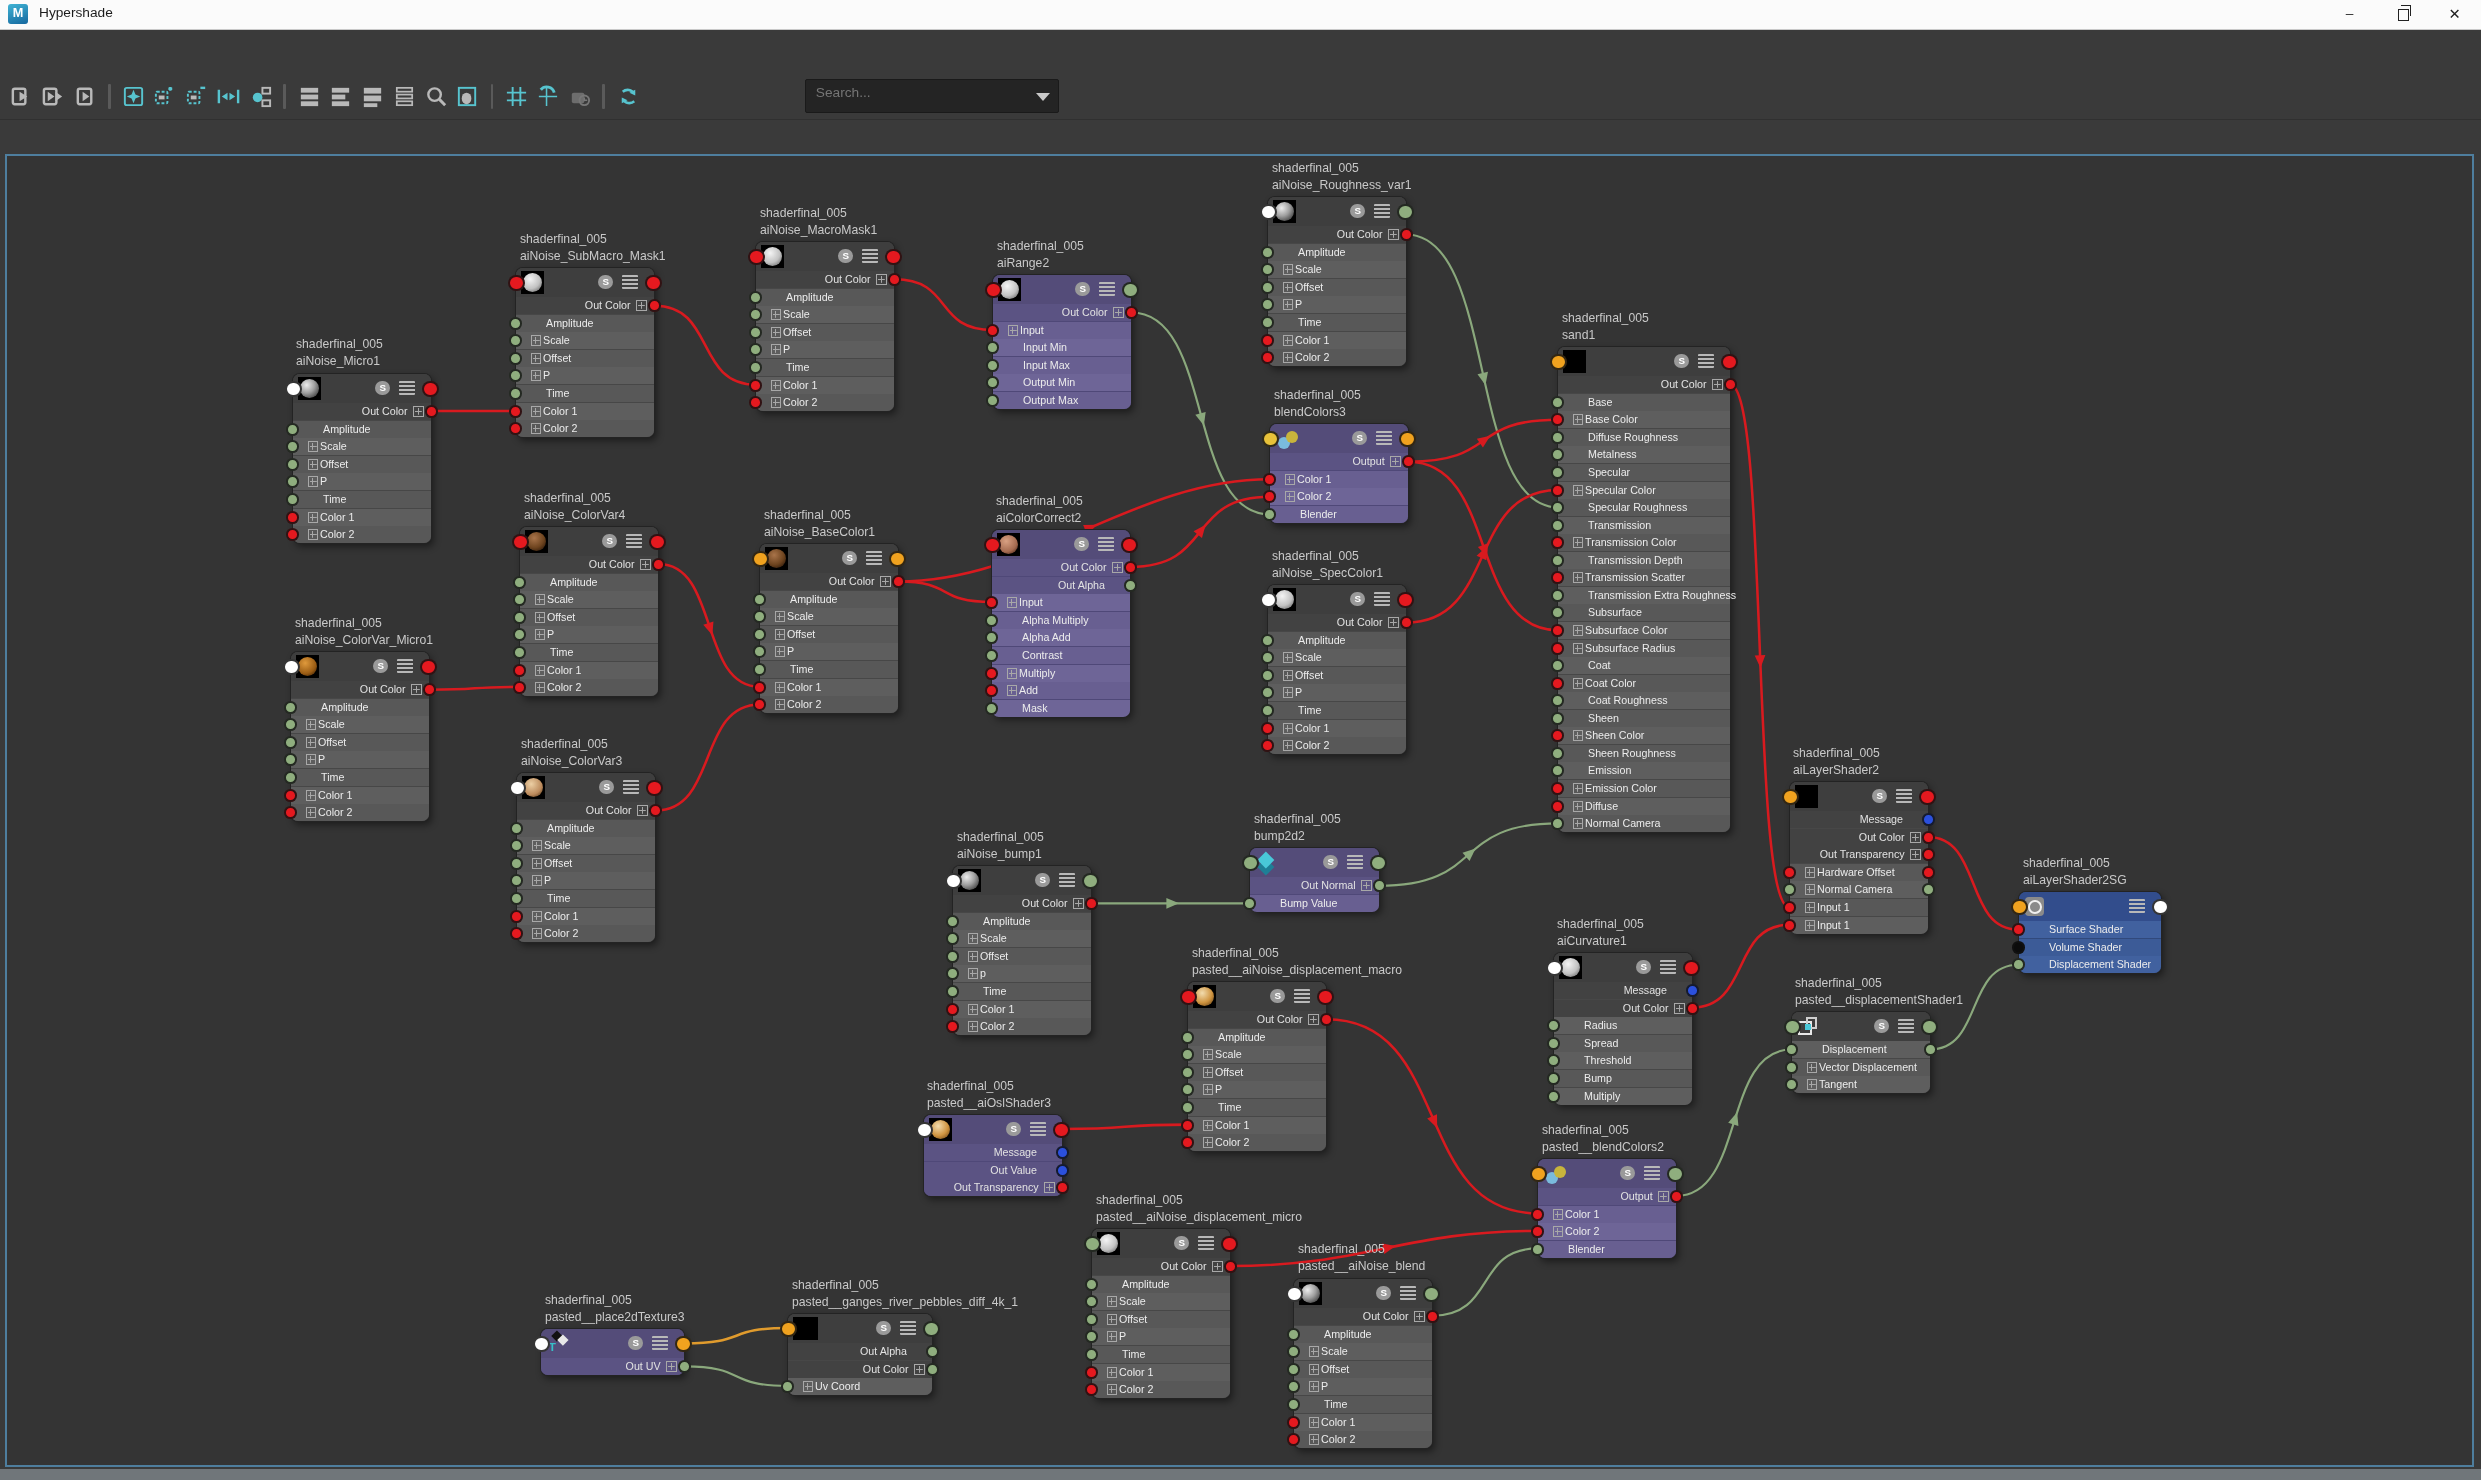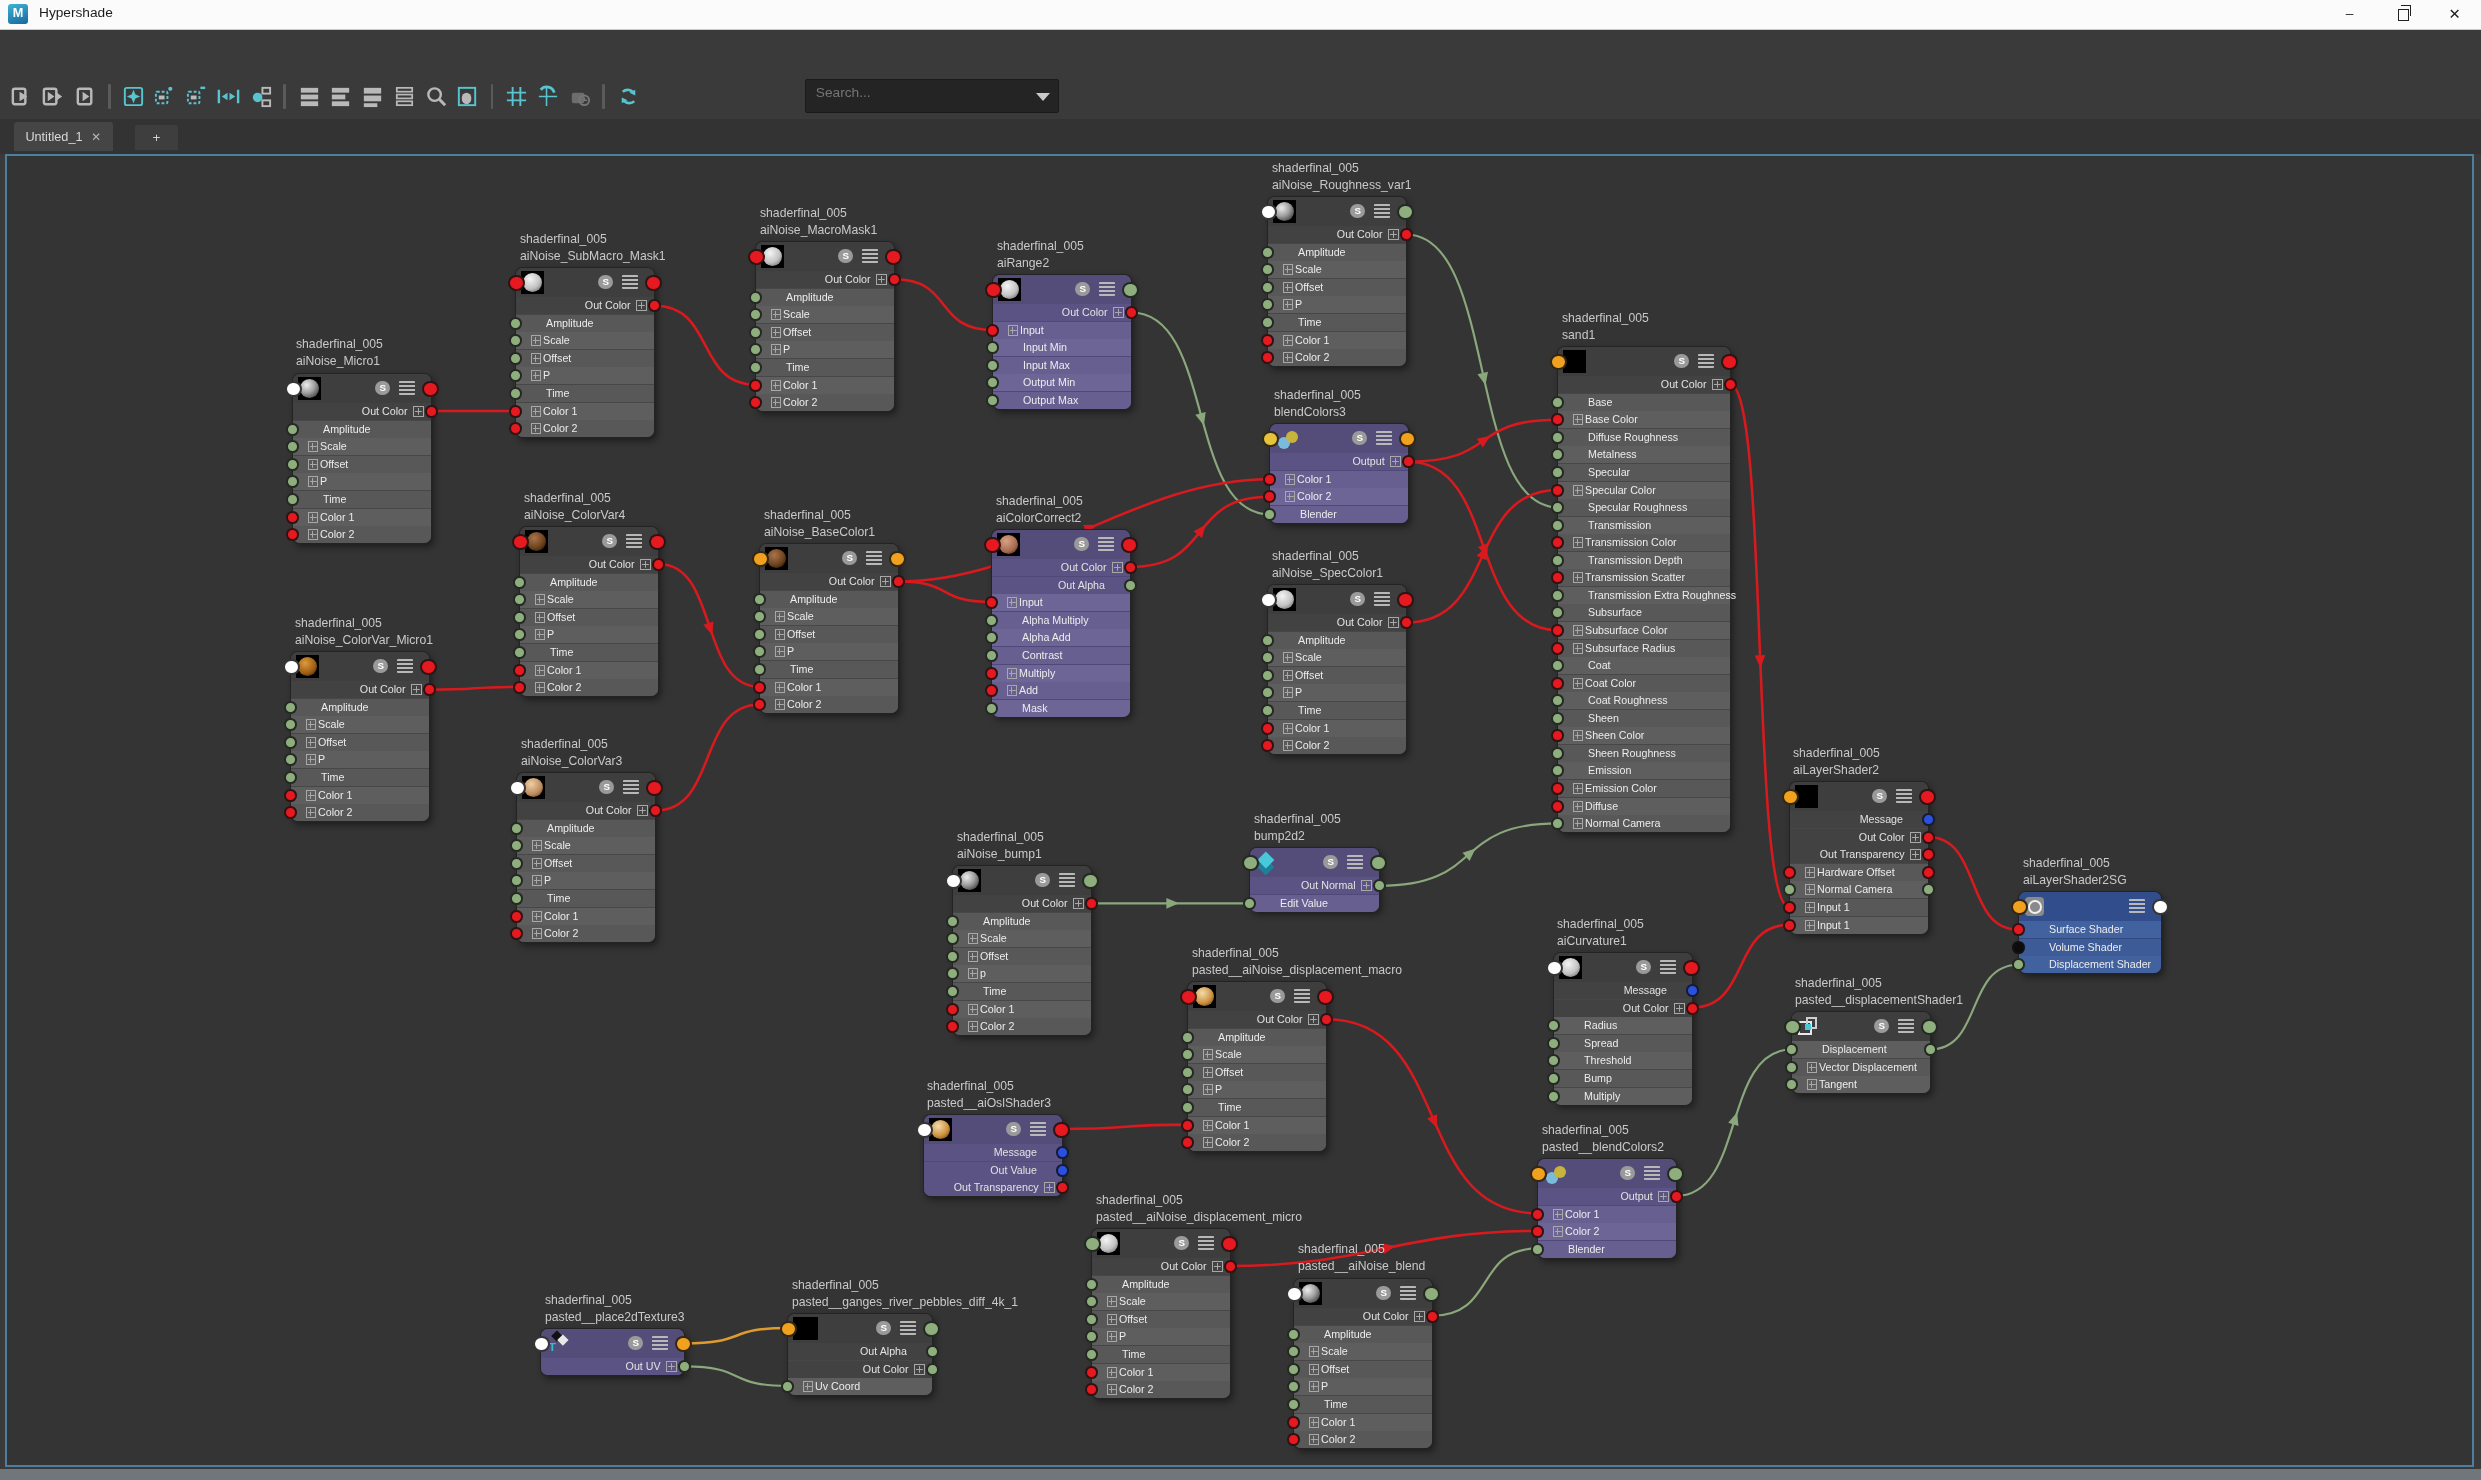--- a/index.html
+++ b/index.html
@@ -231,24 +231,20 @@
             <path d="M6 14 L12 17 L6 20 Z" fill="#57c4cf"></path>
           </svg>
         </div>
       </div>
     <div id="searchbox">
       <input placeholder="Search..." style="">
       <span id="search-caret"></span>
     </div>
   </div>
 
-  <div id="tabbar">
-    <div id="tab-active"><span>Untitled_1</span><span class="closex">✕</span></div>
-    <div id="tab-add">+</div>
-  </div>
 
   <div id="graphpanel"></div>
   <svg id="wires" viewBox="0 0 2544 1518" width="2481" height="1480">
       <path d="M442 421.5 C494.2 421.5,476.8 421.5,529 421.5" fill="none" stroke="#d81a1f" stroke-width="2.6"></path>
       <path d="M671 313.5 C733.4 313.5,712.6 394.5,775 394.5" fill="none" stroke="#d81a1f" stroke-width="2.6"></path>
       <path d="M917 286.5 C977.6 286.5,957.4 338.5,1018 338.5" fill="none" stroke="#d81a1f" stroke-width="2.6"></path>
       <path d="M1160 320.5 C1245.2 320.5,1216.8 527.5,1302 527.5" fill="none" stroke="#8aa87c" stroke-width="2.2"></path>
       <polygon points="1234.4335017044773,436.47287564761604 1225.6759747167703,425.4023869023264 1236.2802922742744,422.4786138024415" fill="#8aa87c"></polygon>
       <path d="M1442 240.5 C1535.6 240.5,1504.4 520.5,1598 520.5" fill="none" stroke="#8aa87c" stroke-width="2.2"></path>
       <polygon points="1523.2943568135236,395.2384355308881 1515.086554414186,383.7544475574782 1525.820719158766,381.35076138074544" fill="#8aa87c"></polygon>
@@ -1095,21 +1091,21 @@
           <span class="micon"></span>
           <span class="pdot hp hr" style="background:#8fae7e"></span>
         </div>
         <div class="row out" style="top:29px">
           <span class="olab">Out Normal</span>
           <span class="exp re"></span>
           <span class="pdot rp r" style="background:#8fae7e"></span>
         </div>
         <div class="row rb last" style="top:47px">
           <span class="pdot rp l" style="background:#8fae7e"></span>
-          <span class="rlab" style="left:30px">Edit Value</span>
+          <span class="rlab" style="left:30px">Bump Value</span>
         </div>
       </div>
       <div class="ntitle" style="left: 1793px; top: 745px;">
         <div>shaderfinal_005</div>
         <div>aiLayerShader2</div>
       </div>
       <div class="node t-gray" style="left: 1790px; top: 782px; width: 138px; height: 151px;">
         <div class="hdr">
           <span class="pdot hp hl" style="background:#f0a21f"></span>
           <span class="swframe">

